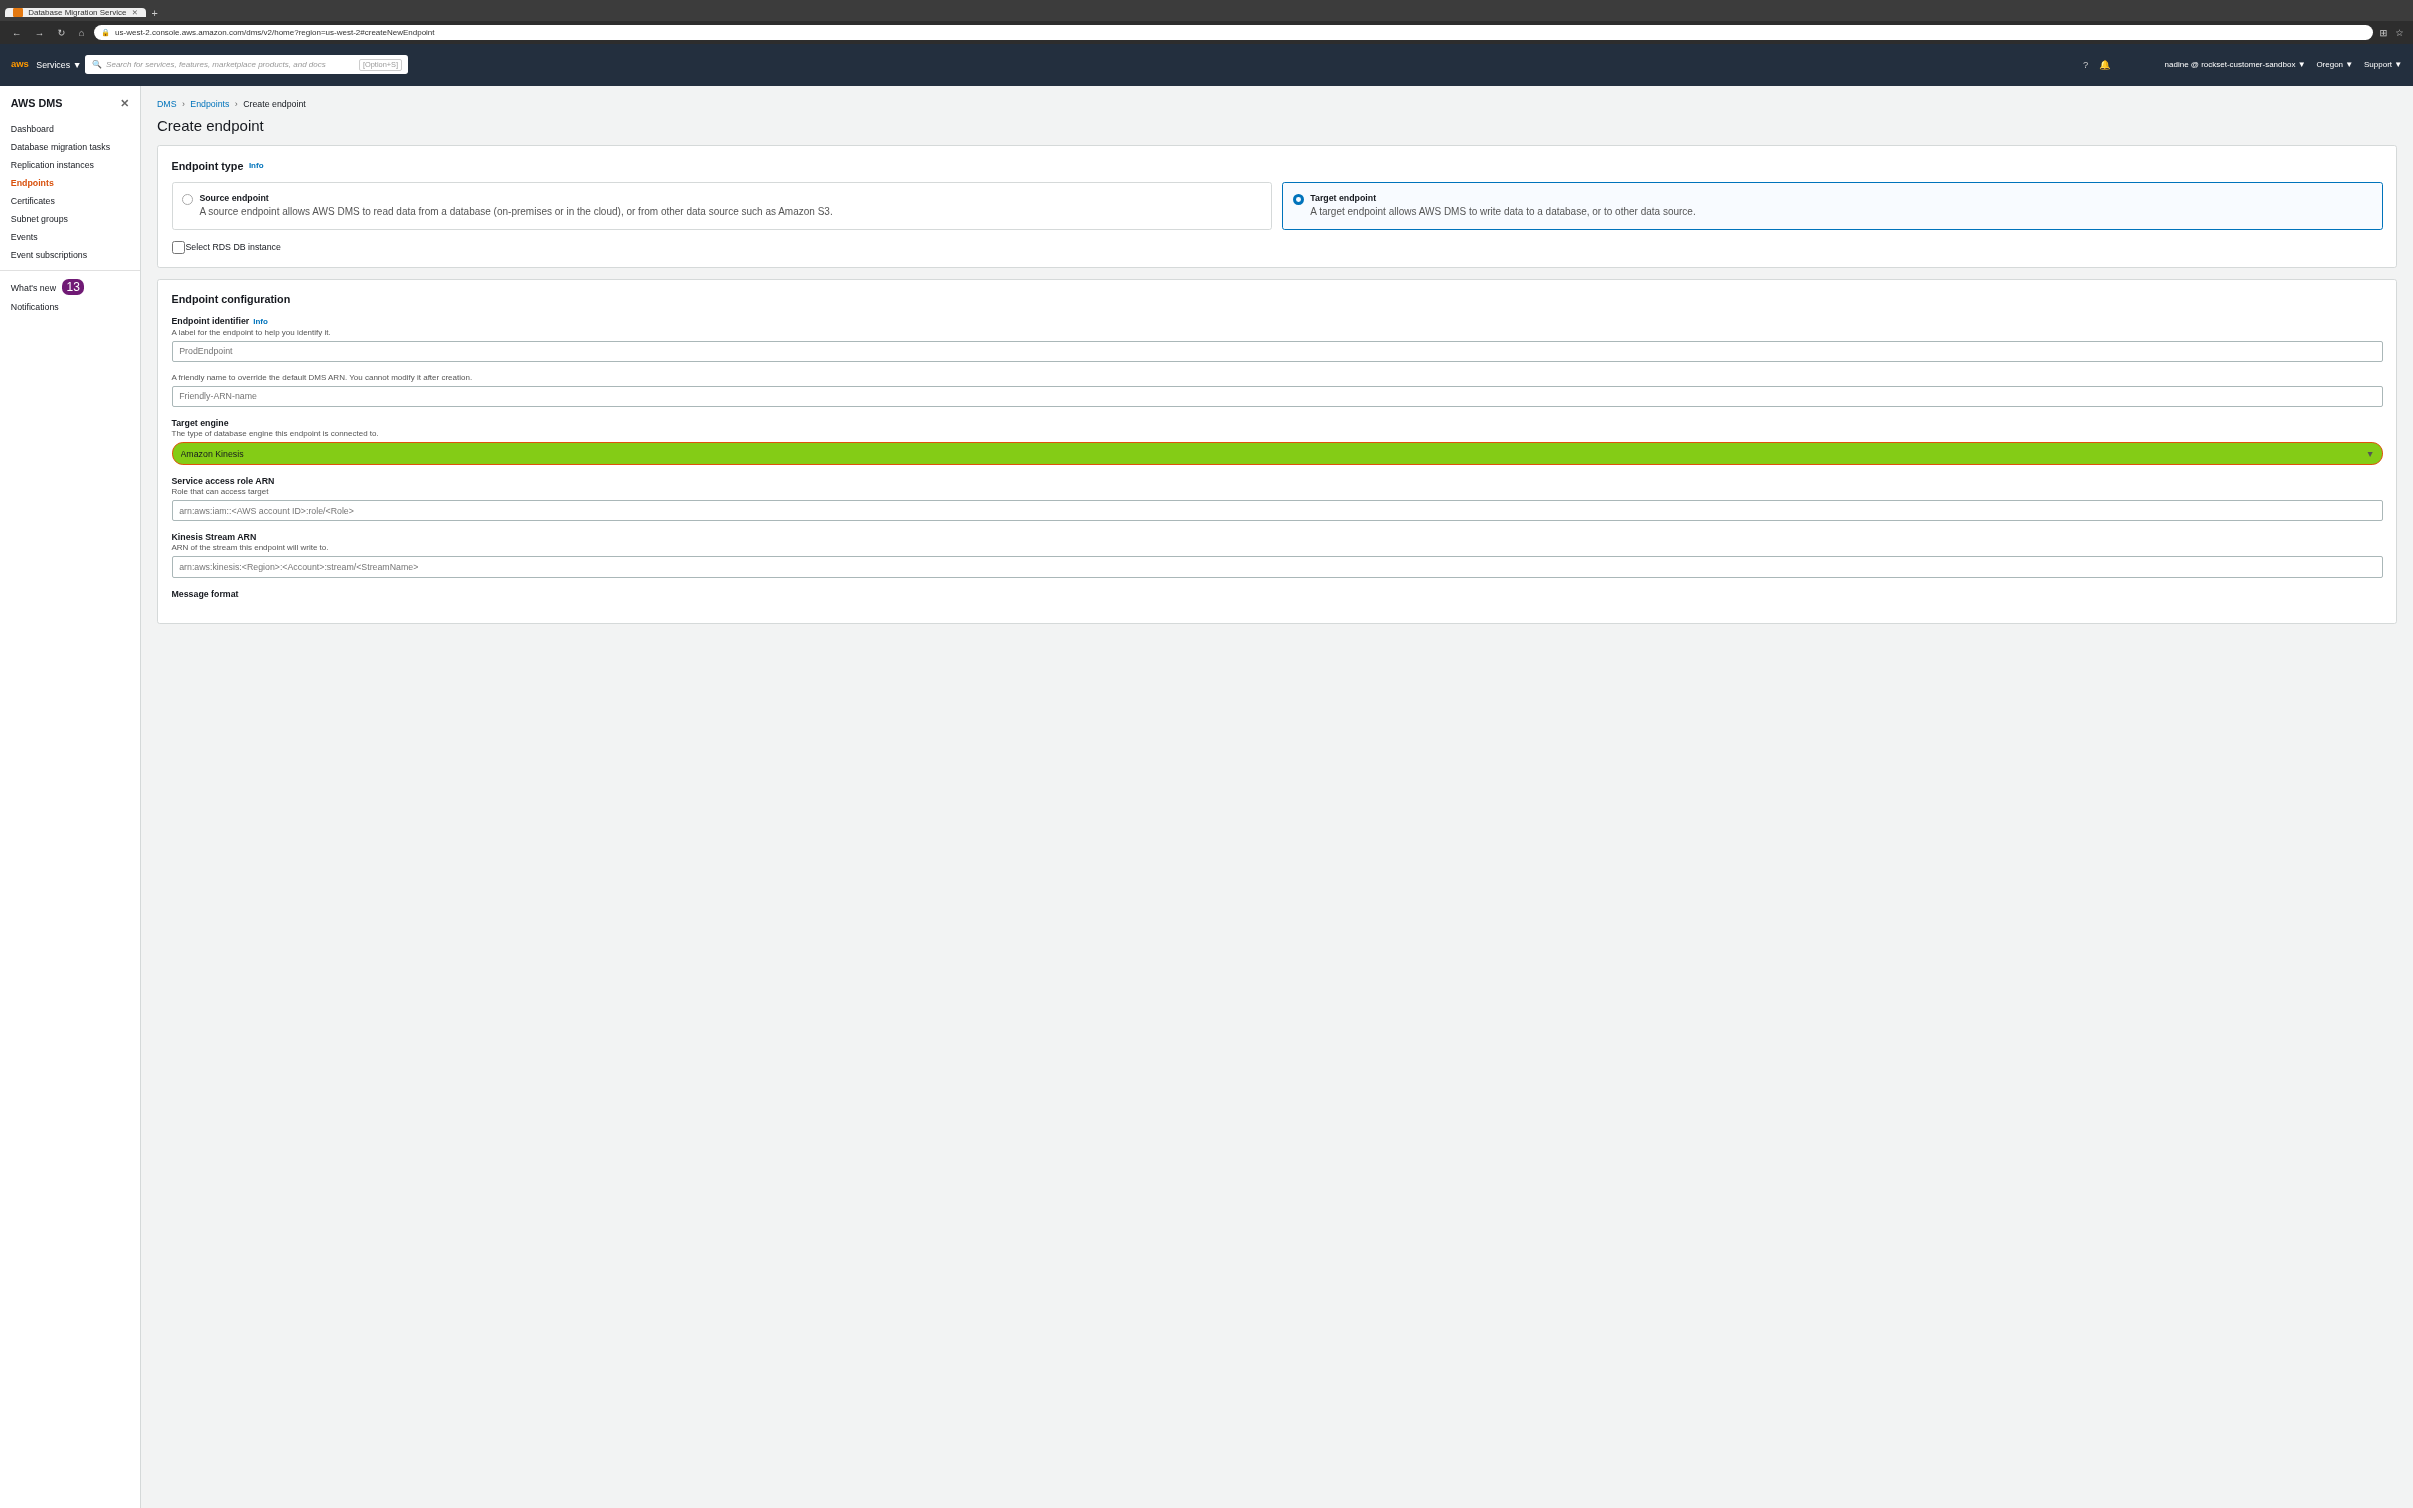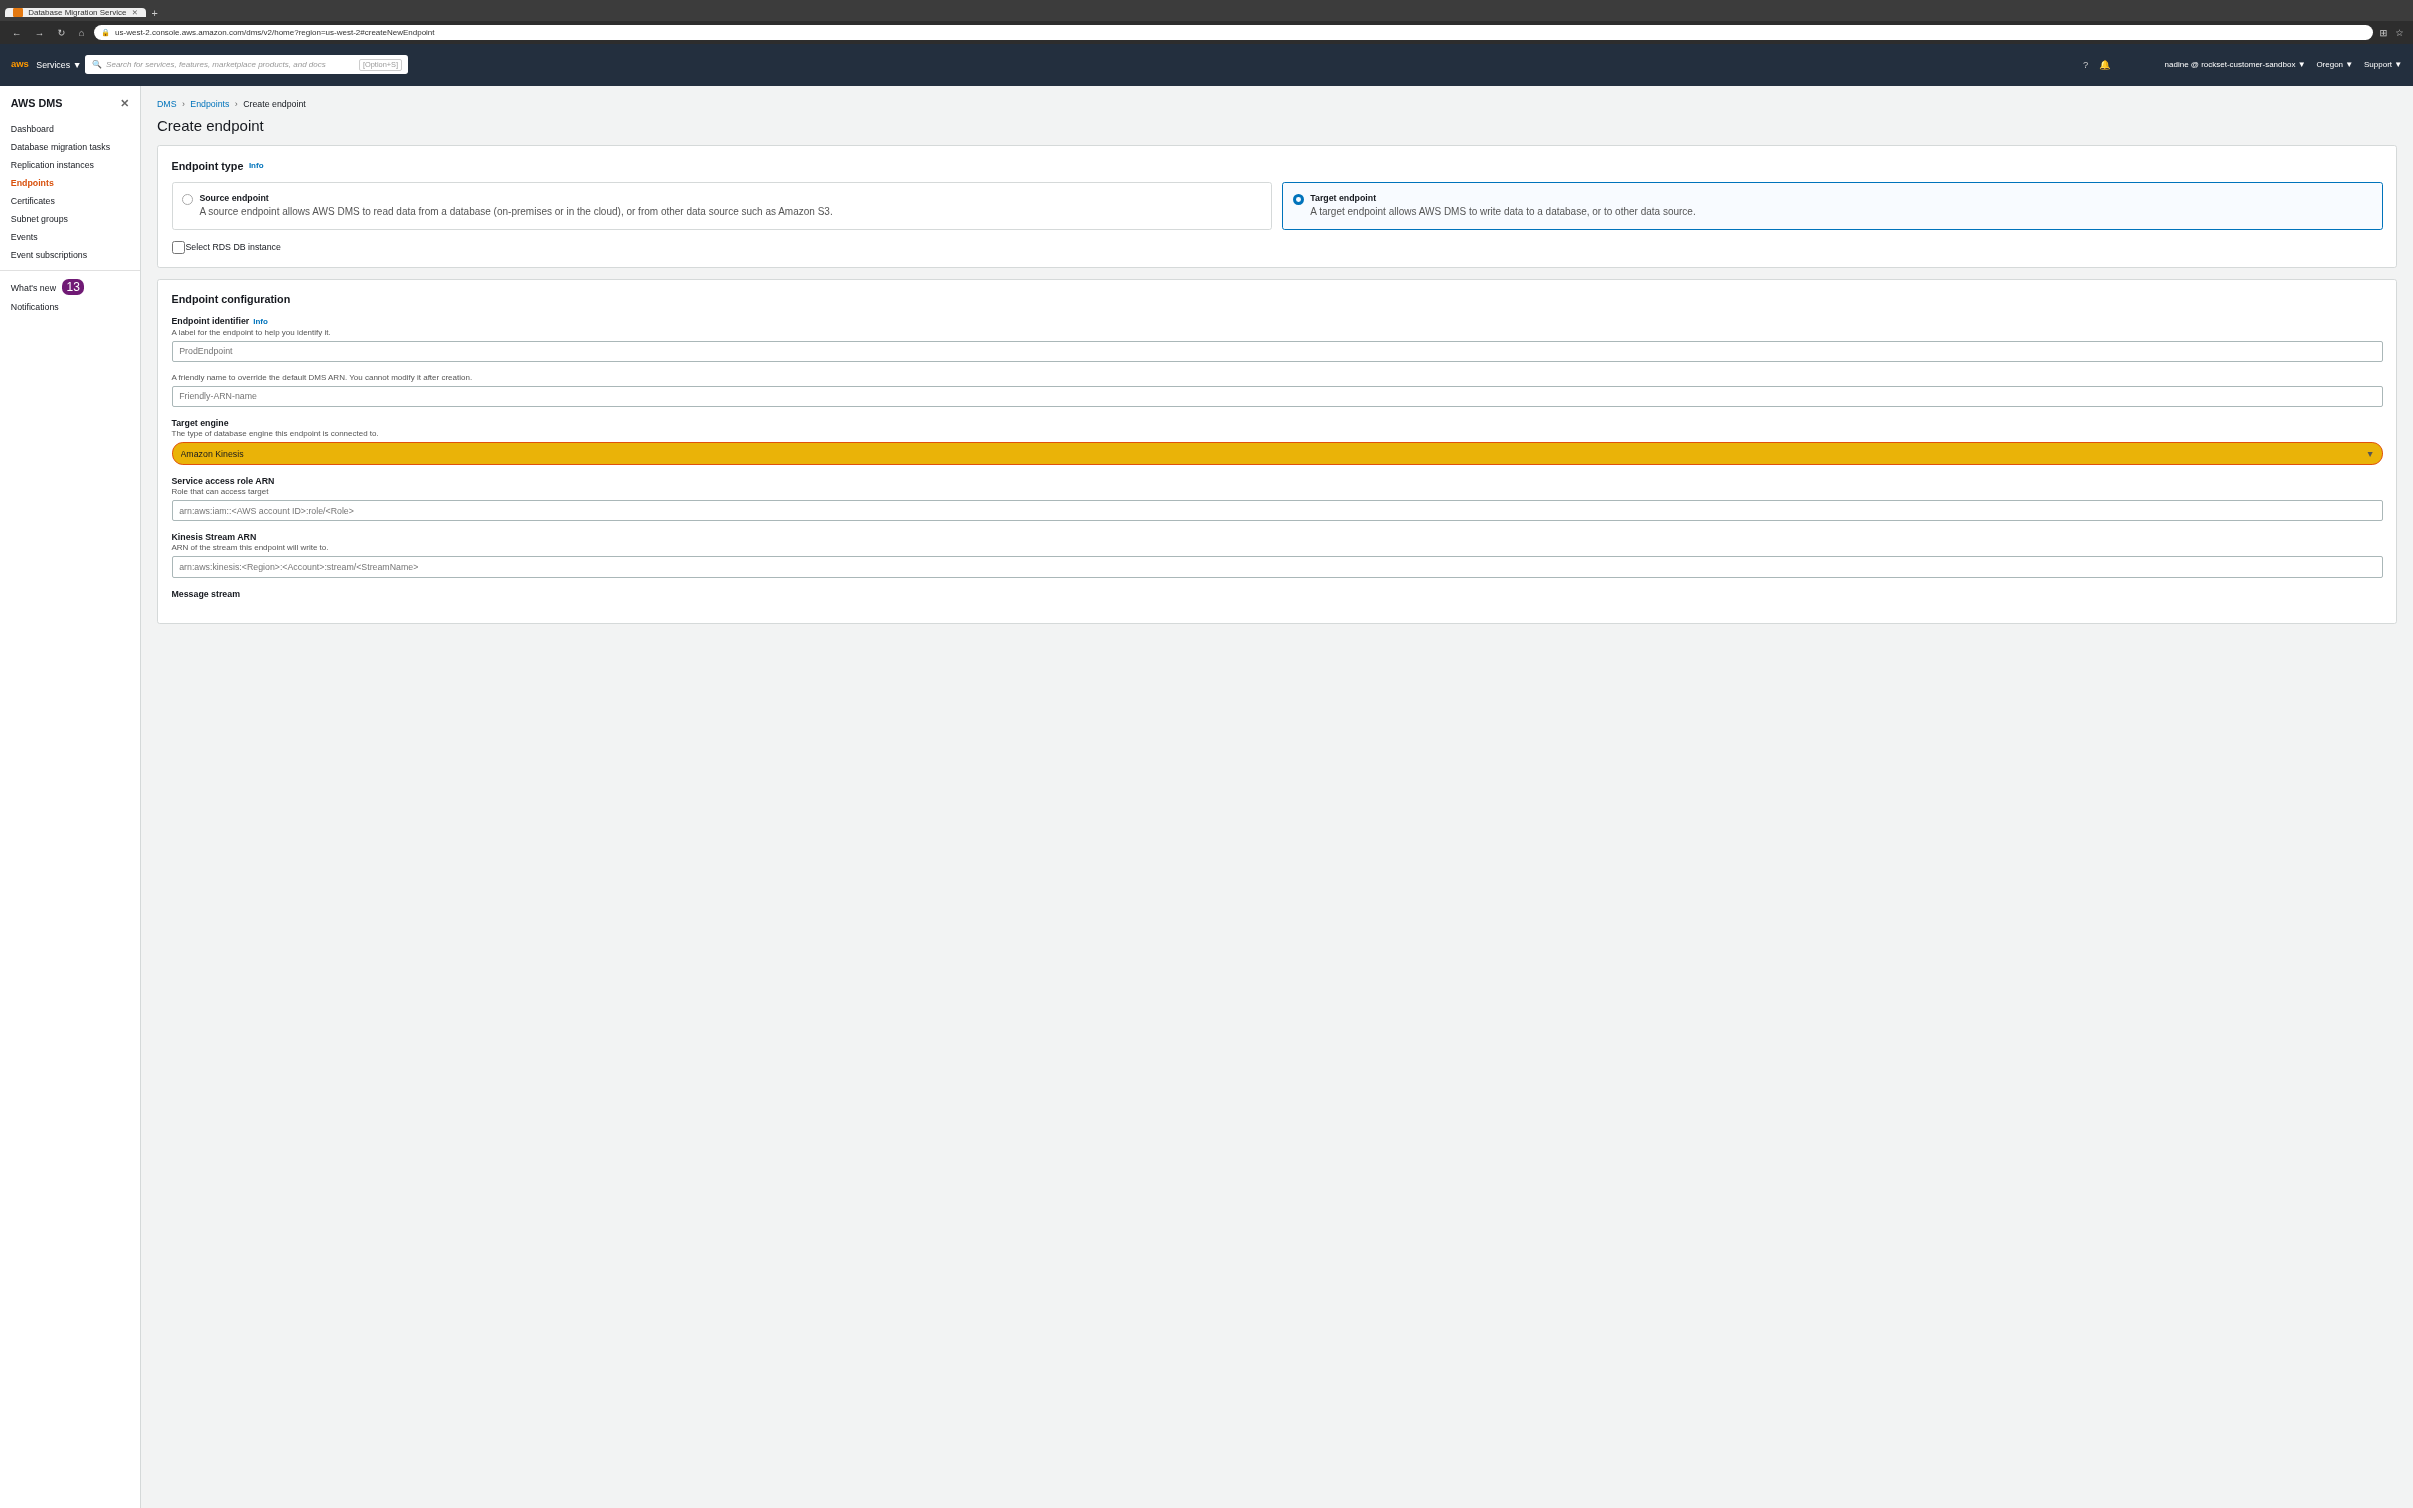--- a/index.html
+++ b/index.html
@@ -74,21 +74,21 @@
     .checkbox-row { display: flex; align-items: center; gap: 1px; margin-top: 2.7px; }
     .checkbox-label { font-size: 8.8px; color: #16191f; }
 
     
     .form-field { margin-bottom: 10.8px; }
     .form-label { font-size: 8.8px; font-weight: 600; color: #16191f; margin-bottom: 1.3px; display: flex; align-items: center; gap: 4px; }
     .form-sublabel { font-size: 8px; color: #555; margin-bottom: 4px; }
     .optional-text { font-style: italic; font-weight: 400; }
     .form-input { width: 100%; border: 0.7px solid #aab7b8; border-radius: 2px; padding: 4.7px 6.7px; font-size: 8.8px; color: #16191f; background: #fff; }
     .form-select-wrapper { position: relative; }
-    .form-select { width: 100%; border: 1.3px solid #e0510d; border-radius: 10.8px; padding: 5.4px 24px 5.4px 8px; font-size: 8.8px; color: #16191f; background: #eab308; appearance: none; cursor: pointer; }
+    .form-select { width: 100%; border: 1.3px solid #e0510d; border-radius: 10.8px; padding: 5.4px 24px 5.4px 8px; font-size: 8.8px; color: #16191f; background: #84cc16; appearance: none; cursor: pointer; }
     .form-select-arrow { position: absolute; right: 8px; top: 50%; transform: translateY(-50%); color: #555; pointer-events: none; }
     .footer-link { color: #0073bb; cursor: pointer; text-decoration: none; }
   </style>
 </head>
 <body>
 
 <div class="browser-chrome">
   <div class="tab-bar">
     <div class="tab">
       <div class="tab-favicon"></div>
@@ -256,19 +256,19 @@
         <input class="form-input" type="text" placeholder="arn:aws:iam::&lt;AWS account ID&gt;:role/&lt;Role&gt;" style="">
       </div>
 
       <div class="form-field">
         <div class="form-label">Kinesis Stream ARN</div>
         <div class="form-sublabel">ARN of the stream this endpoint will write to.</div>
         <input class="form-input" type="text" placeholder="arn:aws:kinesis:&lt;Region&gt;:&lt;Account&gt;:stream/&lt;StreamName&gt;" style="">
       </div>
 
       <div class="form-field">
-        <div class="form-label">Message stream</div>
+        <div class="form-label">Message format</div>
       </div>
 
     </div>
   </div>
 </div>
 
 
 </body></html>

